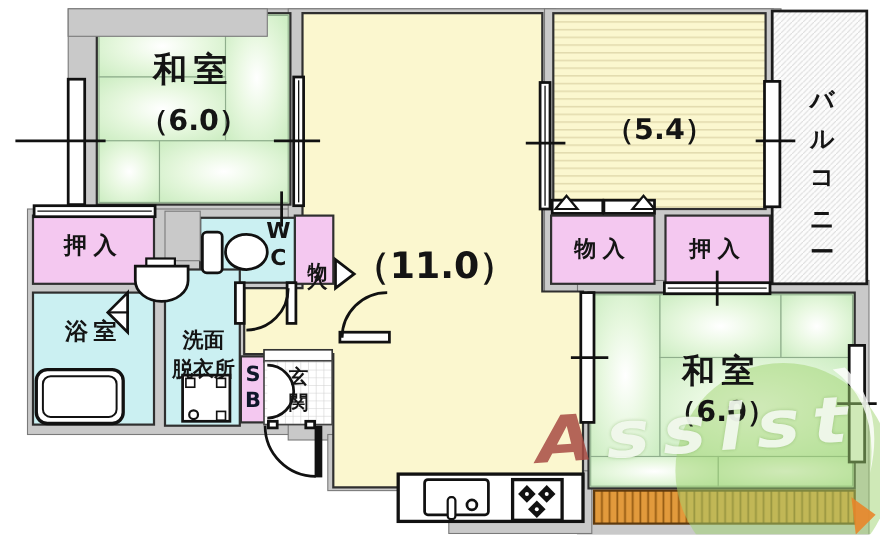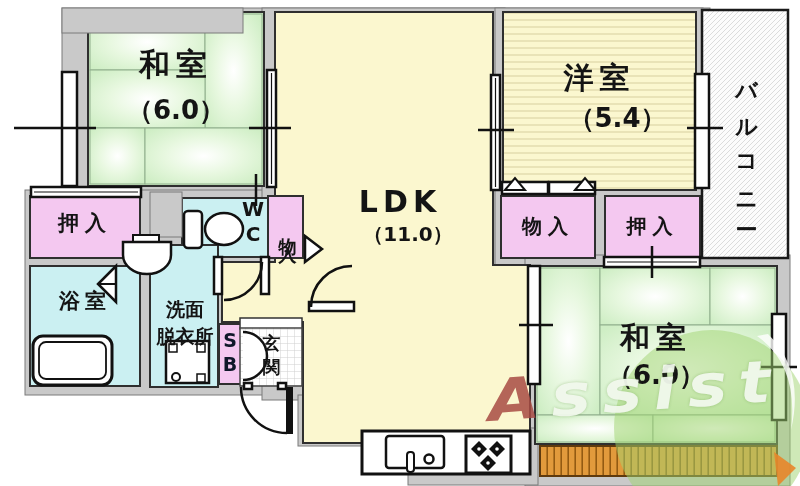--- a/index.html
+++ b/index.html
@@ -200,25 +200,23 @@
   <g>
     <circle cx="712" cy="428" r="98" fill="#a0d470" opacity="0.5"></circle>
     <path d="M757,336 Q799,366 791,430 Q805,370 768,334 Z" fill="#ffffff" opacity="0.8"></path>
     <polygon points="774,452 796,468 778,486" fill="#e8862a" opacity="0.9"></polygon>
   </g>
 </svg>
 
 <div class="lbl" style="left:88px;top:46px;width:176px;font-size:31px;letter-spacing:6px;">和室</div>
 <div class="lbl" style="left:88px;top:95px;width:176px;font-size:26px;">（6.0）</div>
 
-<div class="lbl" style="left:503px;top:60px;width:193px;font-size:30px;letter-spacing:6px;">洋室</div>
-<div class="lbl" style="left:503px;top:103px;width:193px;font-size:26px;padding-left:18px;">（5.4）</div>
-
-<div class="lbl" style="left:300px;top:184px;width:200px;font-size:30px;letter-spacing:5px;">LDK</div>
-<div class="lbl" style="left:308px;top:222px;width:200px;font-size:20px;">（11.0）</div>
+<div class="lbl" style="left:503px;top:103px;width:193px;font-size:26px;">（5.4）</div>
+
+<div class="lbl" style="left:295px;top:222px;width:200px;font-size:33px;">（11.0）</div>
 
 <div class="lbl" style="left:535px;top:320px;width:242px;font-size:30px;letter-spacing:6px;">和室</div>
 <div class="lbl" style="left:535px;top:360px;width:242px;font-size:26px;">（6.0）</div>
 
 <div class="lbl" style="left:30px;top:211px;width:110px;font-size:21px;letter-spacing:6px;">押入</div>
 <div class="lbl" style="left:148px;top:296px;width:74px;font-size:19px;line-height:1.4;">
   <span>洗面</span><br>
   <span>脱衣所</span>
 </div>
 

